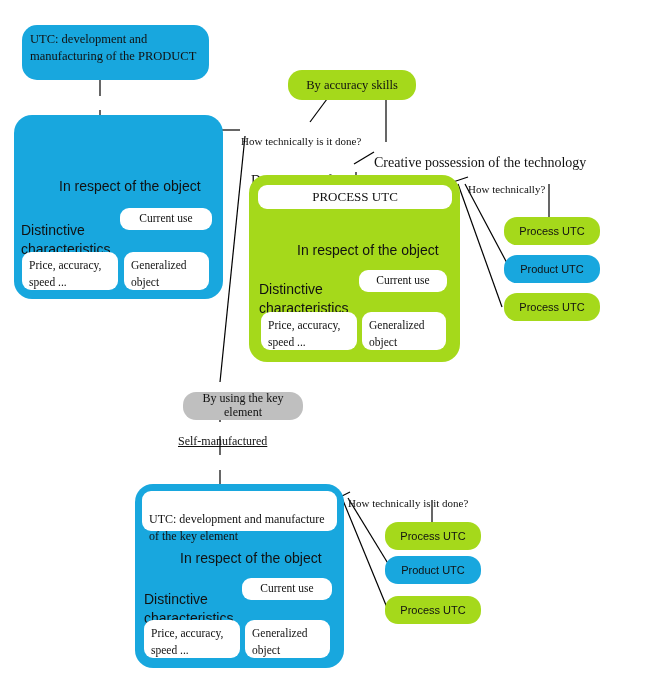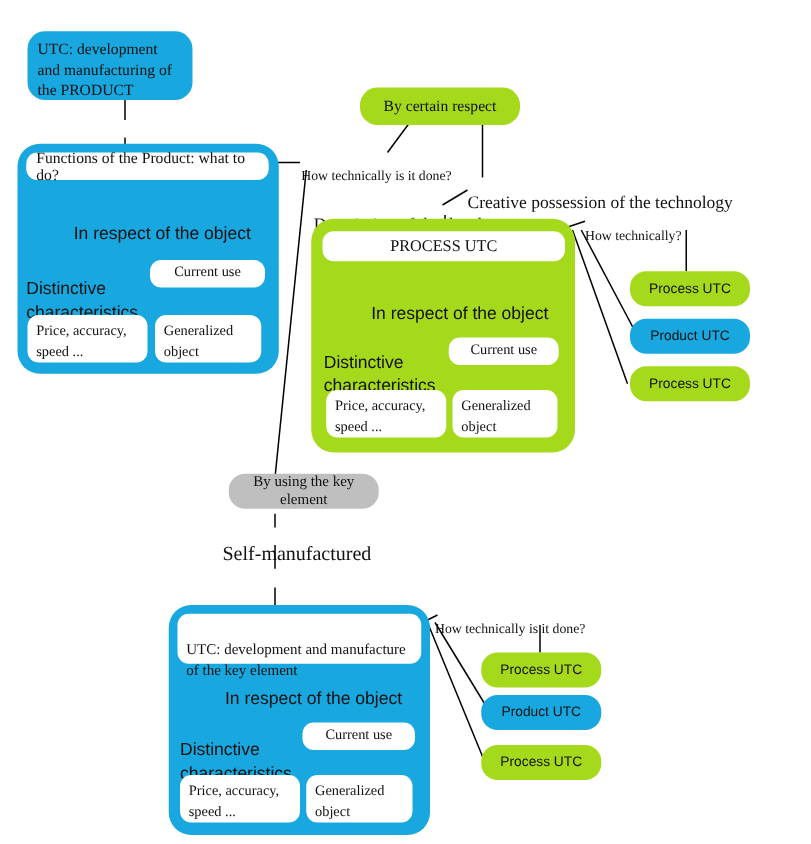--- a/index.html
+++ b/index.html
@@ -36,21 +36,21 @@
 
   
   .lbl{
     position:absolute;white-space:nowrap;line-height:1.1;margin-top:12px;
   }
   .lbl.serif{font-family:"Liberation Serif", serif;}
   .lbl.sans{font-family:"Liberation Sans", sans-serif;}
   .lbl.wrap2{white-space:normal;}
   .fs10{font-size:14px;}
   .fs11{font-size:11px;}
-  .fs12{font-size:16px;}
+  .fs12{font-size:12px;text-decoration:underline;}
 </style>
 </head>
 <body>
 
 <div id="canvas">
 
   <svg class="lines" viewBox="0 0 649 675">
     <g stroke="#000000" stroke-width="1.2" fill="none">
 
       <line x1="100" y1="80" x2="100" y2="96"></line>
@@ -97,52 +97,49 @@
       <line x1="237" y1="548" x2="263" y2="632"></line>
 
       <line x1="328" y1="503" x2="350" y2="492"></line>
 
       <line x1="432" y1="500" x2="432" y2="522"></line>
       <line x1="348" y1="498" x2="392" y2="570"></line>
       <line x1="342" y1="498" x2="388" y2="610"></line>
     </g>
   </svg>
 
-  <div class="node blue rounded-lg wrap left" style="left:22px;top:25px;width:132px;height:55px;font-size:12.5px;padding:6px 8px;line-height:1.32;">
+  <div class="node blue rounded-lg wrap left" style="left:22px;top:25px;width:187px;height:55px;font-size:12.5px;padding:6px 8px;line-height:1.32;border-radius:15px;">
     <span>UTC: development and manufacturing of the PRODUCT</span>
   </div>
 
   <div class="lbl serif fs10" style="left:44px;top:96px;"></div>
 
   <div class="container-box blue" style="left:14px;top:115px;width:209px;height:184px;"></div>
 
-  <div class="node white left" style="left:21px;top:122px;width:194px;height:22px;font-size:12.5px;">
-    <span>Functions of the Product: what to do?</span>
-  </div>
 
   <div class="lbl sans fs10" style="left:59px;top:167px;">In respect of the object</div>
 
   <div class="lbl sans fs10 wrap2" style="left:21px;top:209px;width:72px;line-height:1.35;">Distinctive characteristics</div>
 
   <div class="node white" style="left:120px;top:208px;width:92px;height:22px;font-size:11.5px;">
     <span>Current use</span>
   </div>
 
   <div class="node white left wrap" style="left:22px;top:252px;width:96px;height:38px;font-size:11.5px;padding:5px 7px;line-height:1.45;">
     <span>Price, accuracy, speed ...</span>
   </div>
 
   <div class="node white left wrap" style="left:124px;top:252px;width:85px;height:38px;font-size:11.5px;padding:5px 7px;line-height:1.45;">
     <span>Generalized object</span>
   </div>
 
   <div class="lbl serif fs11" style="left:241px;top:123px;">How technically is it done?</div>
 
   <div class="node green rounded-lg" style="left:288px;top:70px;width:128px;height:30px;font-size:12.5px;">
-    <span>By certain respect</span>
+    <span>By accuracy skills</span>
   </div>
 
   <div class="lbl serif fs10" style="left:374px;top:143px;">Creative possession of the technology</div>
 
   <div class="lbl serif fs10" style="left:251px;top:161px;">Description of the development</div>
 
   <div class="container-box green" style="left:249px;top:175px;width:211px;height:187px;"></div>
 
   <div class="node white" style="left:258px;top:185px;width:194px;height:24px;font-size:13px;">
     <span>PROCESS UTC</span>
@@ -169,21 +166,21 @@
   <div class="node green pill" style="left:504px;top:217px;width:96px;height:28px;font-size:11px;font-family:'Liberation Sans',sans-serif;">
     <span>Process UTC</span>
   </div>
   <div class="node blue pill" style="left:504px;top:255px;width:96px;height:28px;font-size:11px;font-family:'Liberation Sans',sans-serif;">
     <span>Product UTC</span>
   </div>
   <div class="node green pill" style="left:504px;top:293px;width:96px;height:28px;font-size:11px;font-family:'Liberation Sans',sans-serif;">
     <span>Process UTC</span>
   </div>
 
-  <div class="node grey pill" style="left:183px;top:379px;width:120px;height:28px;font-size:12px;">
+  <div class="node grey pill" style="left:183px;top:392px;width:120px;height:28px;font-size:12px;">
     <span>By using the key element</span>
   </div>
 
   <div class="lbl serif fs12" style="left:178px;top:423px;">Self-manufactured</div>
 
 
   <div class="container-box blue" style="left:135px;top:484px;width:209px;height:184px;"></div>
 
   <div class="node white left wrap" style="left:142px;top:491px;width:195px;height:36px;font-size:12px;padding:20px 7px;line-height:1.4;">
     <span>UTC: development and manufacture of the key element</span>

